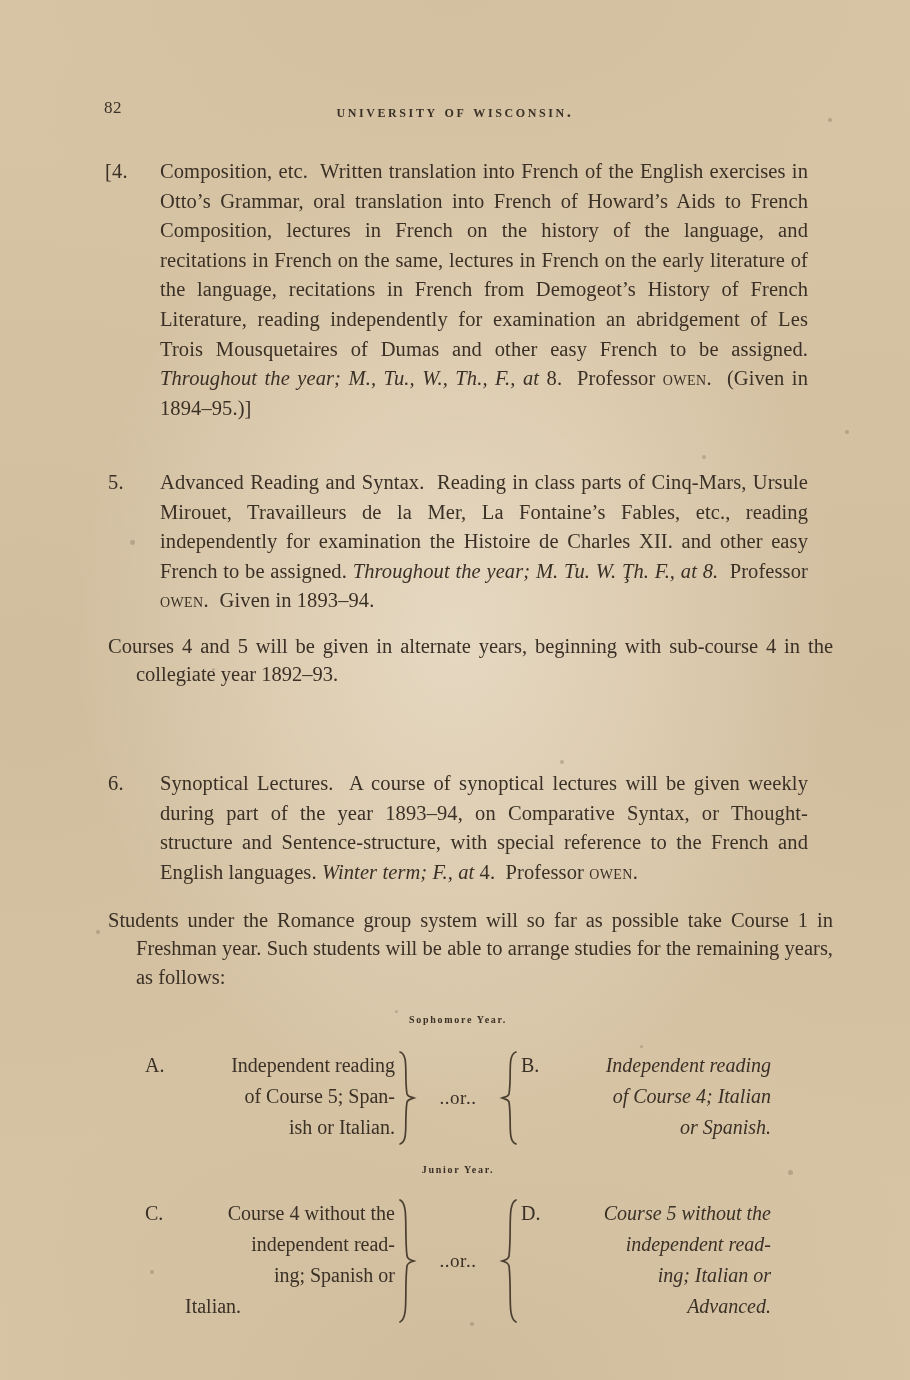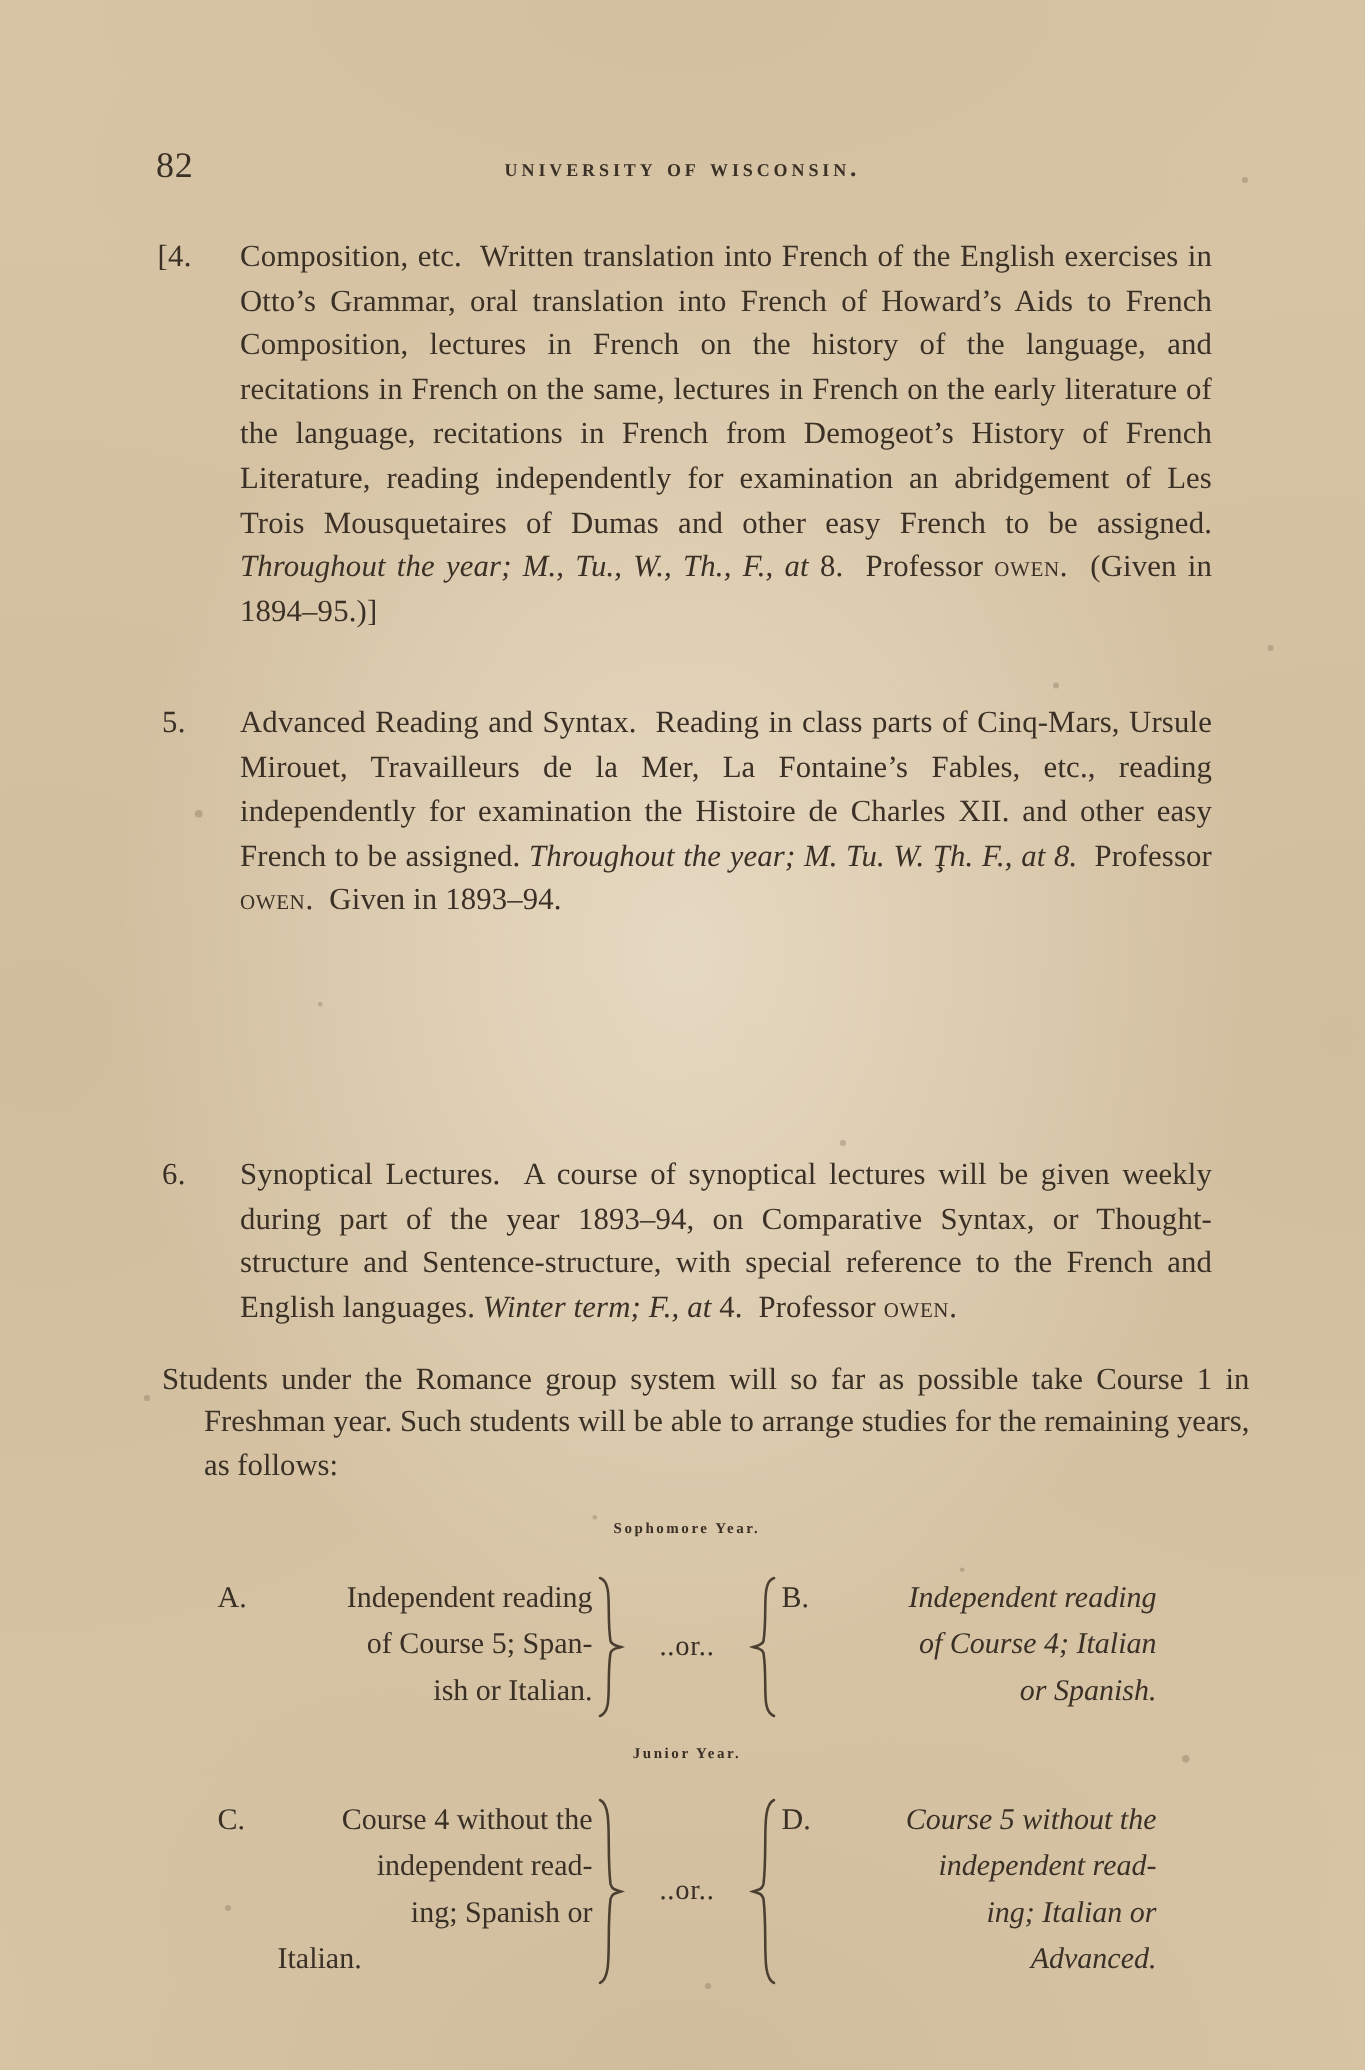--- a/index.html
+++ b/index.html
@@ -23,21 +23,21 @@
   .speck{position:absolute;border-radius:50%;background:#6d5e49;opacity:.30;pointer-events:none;}
 
   .page{position:absolute;inset:0;}
 
   
   .runhead{
     position:absolute;top:98px;left:0;right:0;height:28px;
   }
   .folio{
     position:absolute;left:104px;top:0;
-    font-size:24px;letter-spacing:.5px;text-align:right;
+    font-size:17px;letter-spacing:.5px;text-align:right;
   }
   .runtitle{
     position:absolute;left:0;right:0;top:4px;text-align:center;
     font-size:17px;letter-spacing:2.6px;
     font-variant:small-caps;text-transform:lowercase;font-weight:bold;
   }
   .runtitle::first-letter{font-size:17px;}
 
   
   .col{
@@ -149,20 +149,23 @@
       <span class="mark brk">[4.</span><span>Composition, etc.</span>&nbsp; <span>Written translation into French of the English exercises in Otto’s Grammar, oral translation into French of Howard’s Aids to French Composition, lectures in French on the history of the language, and recitations in French on the same, lectures in French on the early literature of the language, recitations in French from Demogeot’s History of French Literature, reading independently for examination an abridgement of Les Trois Mousquetaires of Dumas and other easy French to be assigned.</span> <i>Throughout the year; M., Tu., W., Th., F., at</i> <span>8.</span>&nbsp; <span>Professor</span> <span class="sc">Owen.</span>&nbsp; <span>(Given in 1894–95.)]</span>
     </div>
   </div>
 
   <div class="col" style="top:468px;">
     <div class="item">
       <span class="mark">5.</span><span>Advanced Reading and Syntax.</span>&nbsp; <span>Reading in class parts of Cinq-Mars, Ursule Mirouet, Travailleurs de la Mer, La Fontaine’s Fables, etc., reading independently for examination the Histoire de Charles XII. and other easy French to be assigned.</span> <i>Throughout the year; M. Tu. W. Ţh. F.,</i> <i>at 8.</i>&nbsp; <span>Professor</span> <span class="sc">Owen.</span>&nbsp; <span>Given in 1893–94.</span>
     </div>
   </div>
 
+  <div class="col" style="top:632px;">
+    <div class="note" style="margin-left:0;padding-left:28px;text-indent:-28px;width:697px;">Courses 4 and 5 will be given in alternate years, beginning with sub-course 4 in the collegiate year 1892–93.</div>
+  </div>
 
 
   <div class="col" style="top:769px;">
     <div class="item">
       <span class="mark">6.</span><span>Synoptical Lectures.</span>&nbsp; <span>A course of synoptical lectures will be given weekly during part of the year 1893–94, on Comparative Syntax, or Thought-structure and Sentence-structure, with special reference to the French and English languages.</span> <i>Winter term; F., at</i> <span>4.</span>&nbsp; <span>Professor</span> <span class="sc">Owen.</span>
     </div>
   </div>
 
   <div class="col" style="top:906px;">
     <div class="note" style="margin-left:0;padding-left:28px;text-indent:-28px;width:697px;">Students under the Romance group system will so far as possible take Course 1 in Freshman year. Such students will be able to arrange studies for the remaining years, as follows:</div>

